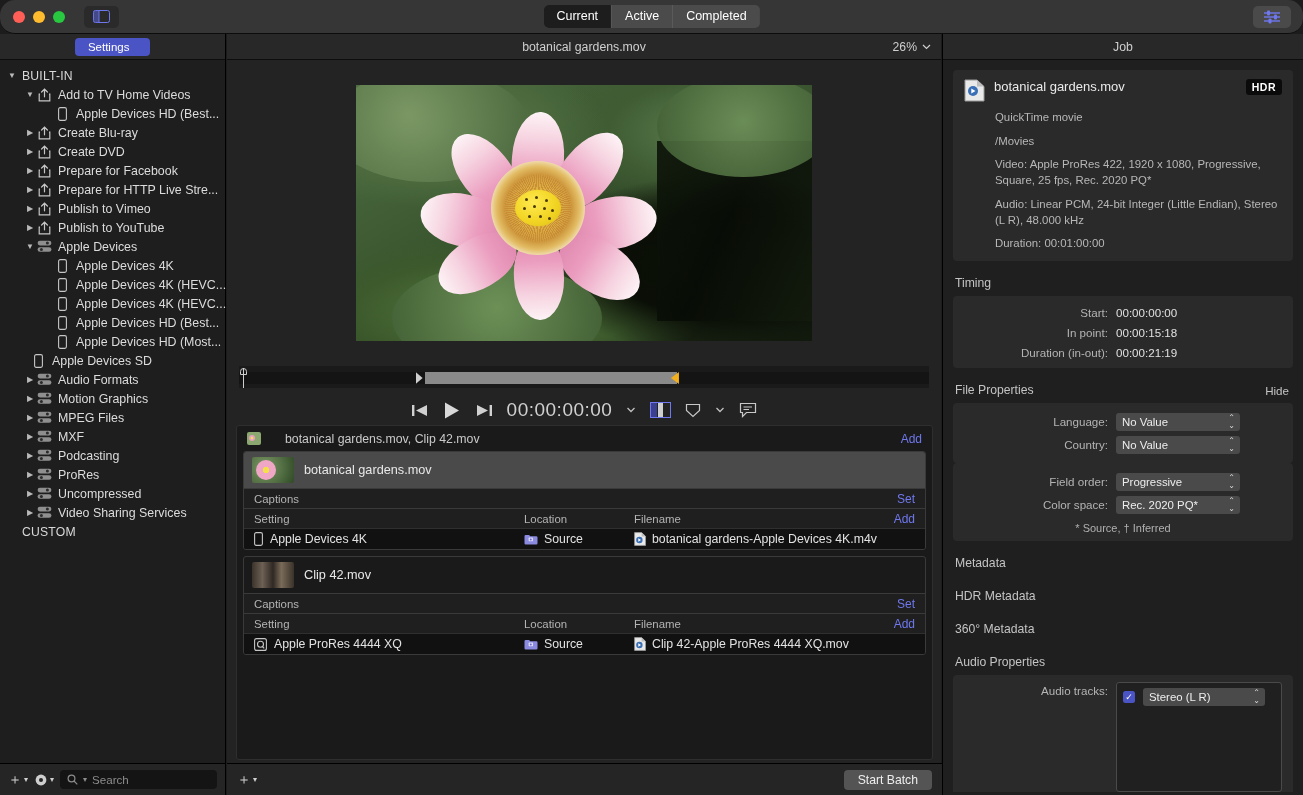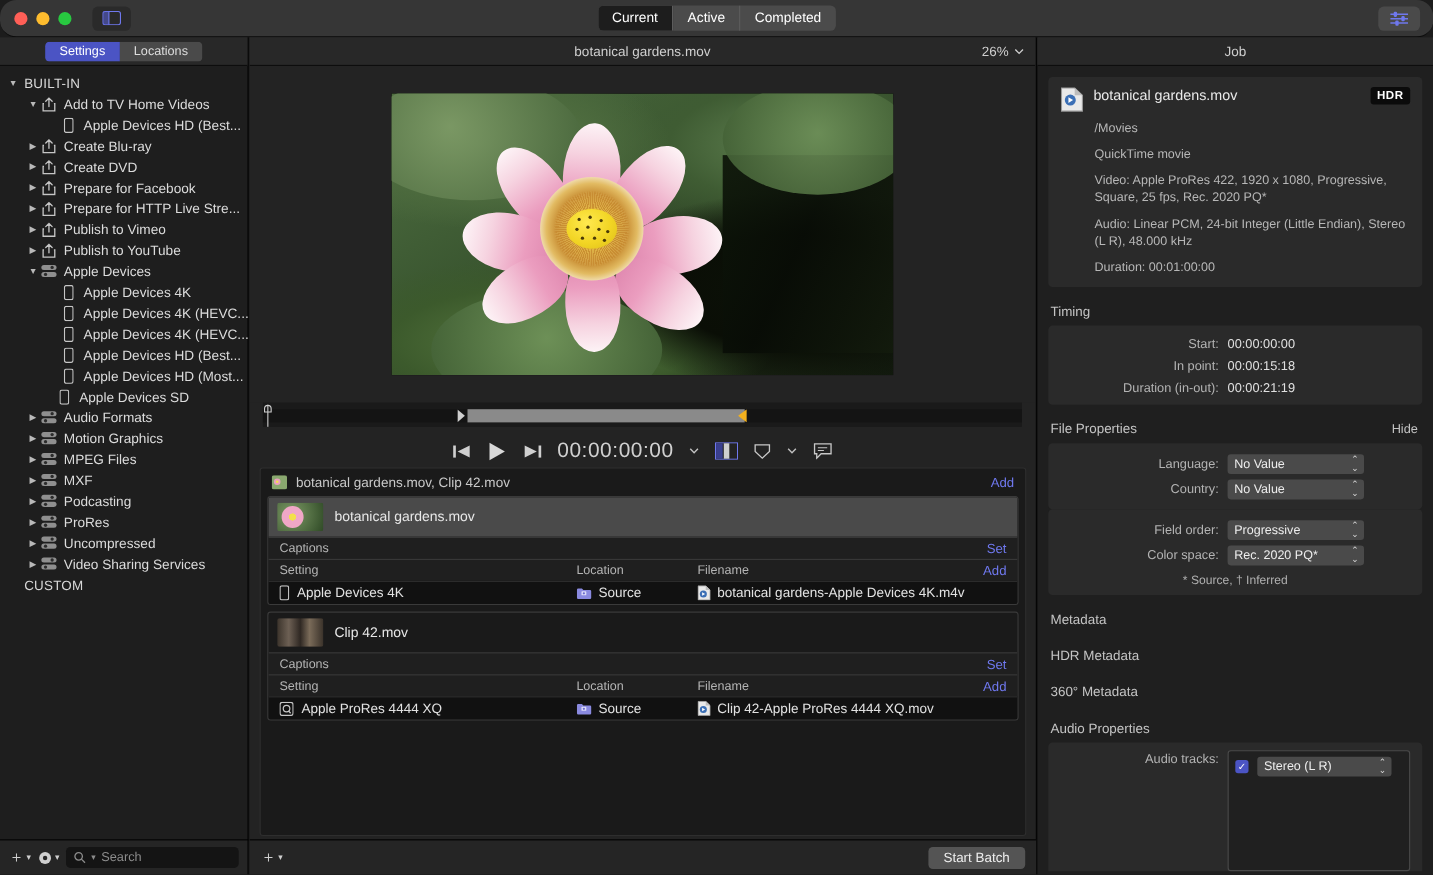--- a/index.html
+++ b/index.html
@@ -44,21 +44,21 @@
     background:#4a4a4a; display:flex; align-items:center; justify-content:center;
   }
 
   
   .sidebar { position:absolute; left:0; top:34px; width:226px; height:729px; background:#1e1e1e; border-right:1px solid #000; }
   .center  { position:absolute; left:227px; top:34px; width:714px; height:729px; background:#232323; }
   .right   { position:absolute; left:942px; top:34px; width:361px; height:761px; background:#1f1f1f; border-left:1px solid #000; }
 
   
   .sb-head { height:26px; background:#282828; border-bottom:1px solid #0d0d0d; display:flex; align-items:center; justify-content:center; }
-  .sb-seg { display:flex; height:18px; border-radius:4px; overflow:hidden; font-size:11.5px; }
+  .sb-seg { display:flex; height:18px; border-radius:4px; overflow:hidden; font-size:11.5px;flex-direction:column; }
   .sb-seg div { padding:0 13px; line-height:18px; background:#4a4a4a; color:#ddd; }
   .sb-seg div.active { background:#4b54c4; color:#fff; }
   .tree { padding-top:6px; font-size:12.4px; }
   .row { height:19px; display:flex; align-items:center; white-space:nowrap; }
   .tw { width:12px; font-size:8px; color:#b9b9b9; text-align:center; flex:0 0 12px; }
   .tw.empty{ color:transparent; }
   .ic { width:16px; flex:0 0 16px; display:flex; align-items:center; justify-content:center; }
   .lbl { color:#dcdcdc; }
   .grp-title { font-size:12.2px; color:#d8d8d8; letter-spacing:.2px; }
 
@@ -102,21 +102,21 @@
       clip-path: polygon(100% 0,0 50%,100% 100%); }
   .playhead { position:absolute; top:2px; width:7px; height:20px; }
   .playhead b { position:absolute; left:3px; top:0; width:1px; height:20px; background:#cfcfcf; display:block; }
   .playhead i { position:absolute; left:0; top:0; width:7px; height:7px; border:1px solid #cfcfcf; border-radius:50% 50% 0 0; box-sizing:border-box; }
 
   .transport { height:44px; display:flex; align-items:center; justify-content:center; gap:14px; }
   .tc { font-size:19px; color:#d0d0d0; letter-spacing:.5px; font-family:"Liberation Sans", sans-serif; }
   .t-ico { display:flex; align-items:center; justify-content:center; }
 
   .batch { position:absolute; left:236px; top:425px; width:697px; height:335px; background:#1a1a1a; border:1px solid #2e2e2e; border-radius:3px; }
-  .batch-head { height:25px; display:flex; align-items:center; padding:0 10px; gap:8px; }
+  .batch-head { height:25px; display:flex; align-items:center; padding:0 10px; gap:24px; }
   .batch-head .bt { font-size:12.3px; color:#c9c9c9; }
   .lnk { color:#6f78ee; font-size:12px; margin-left:auto; }
   .job { margin:0 6px; border:1px solid #3a3a3a; border-radius:3px; overflow:hidden; }
   .job-title { height:36px; display:flex; align-items:center; gap:10px; padding:0 8px; }
   .job-title.sel { background:#4a4a4a; }
   .thumb { width:42px; height:26px; border-radius:2px; overflow:hidden; position:relative; }
   .jt-label { font-size:12.7px; color:#e8e8e8; }
   .strip { height:20px; display:flex; align-items:center; padding:0 10px; font-size:11.4px; color:#b4b4b4; border-top:1px solid #3a3a3a; background:#1f1f1f; }
   .cols { height:20px; display:flex; align-items:center; padding:0 10px; font-size:11.4px; color:#b4b4b4; border-top:1px solid #3a3a3a; background:#1f1f1f; }
   .c-set{ width:270px; } .c-loc{ width:110px; }
@@ -339,21 +339,21 @@
         </div>
         <div class="row" style="padding-left: 42px;">
           <span class="tw empty">▪</span>
           <span class="ic">
             <svg width="9" height="14" viewBox="0 0 9 14">
               <rect x="0.6" y="0.6" width="7.8" height="12.8" rx="1.6" fill="none" stroke="#c6c6c6" stroke-width="1.1"></rect>
             </svg>
           </span>
           <span class="lbl" style="margin-left: 6px;">Apple Devices HD (Most...</span>
         </div>
-        <div class="row" style="padding-left: 38px;">
+        <div class="row" style="padding-left: 18px;">
           <span class="tw empty">▪</span>
           <span class="ic">
             <svg width="9" height="14" viewBox="0 0 9 14">
               <rect x="0.6" y="0.6" width="7.8" height="12.8" rx="1.6" fill="none" stroke="#c6c6c6" stroke-width="1.1"></rect>
             </svg>
           </span>
           <span class="lbl" style="margin-left: 6px;">Apple Devices SD</span>
         </div>
         <div class="row" style="padding-left: 24px;">
           <span class="tw">▶</span>
@@ -697,22 +697,22 @@
             <svg width="21" height="23" viewBox="0 0 21 23">
               <path d="M1 1h12l7 6.5V22H1z" fill="#e9e9e9" stroke="#9a9a9a"></path>
               <path d="M13 1l7 6.5h-7z" fill="#bdbdbd"></path>
               <circle cx="9" cy="12" r="5" fill="#3b6fb5"></circle>
               <path d="M7.3 9.4v5.2l4.2-2.6z" fill="#fff"></path>
             </svg>
           </span>
           <span class="file-name">botanical gardens.mov</span>
           <span class="hdr-badge">HDR</span>
         </div>
+        <div class="meta">QuickTime movie</div>
         <div class="meta">/Movies</div>
-        <div class="meta">QuickTime movie</div>
         <div class="meta">Video: Apple ProRes 422, 1920 x 1080, Progressive, Square, 25 fps, Rec. 2020 PQ*</div>
         <div class="meta">Audio: Linear PCM, 24-bit Integer (Little Endian), Stereo (L R), 48.000 kHz</div>
         <div class="meta">Duration: 00:01:00:00</div>
       </div>
 
       <div class="sec-title">Timing</div>
       <div class="card" style="padding:6px 11px">
         <div class="kv">
           <span class="k">Start:</span>
           <span class="v">00:00:00:00</span>

